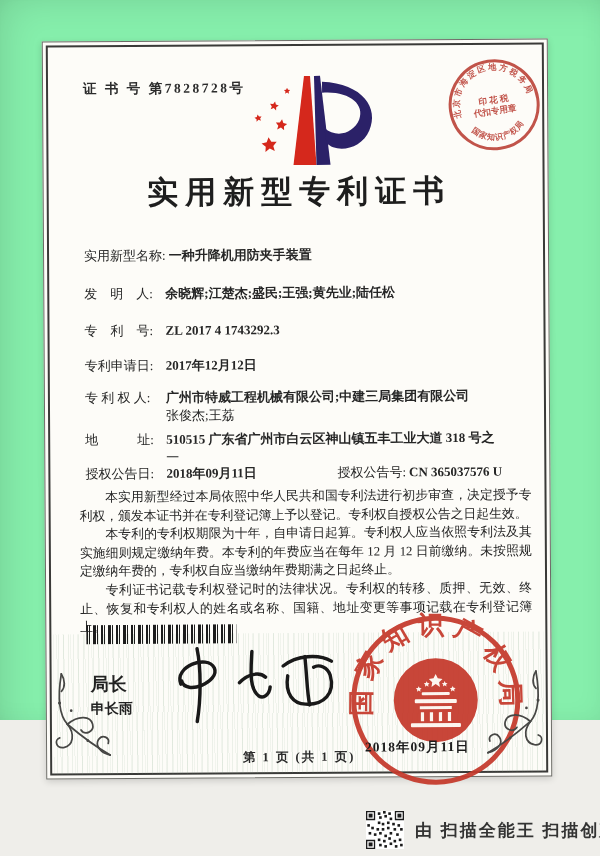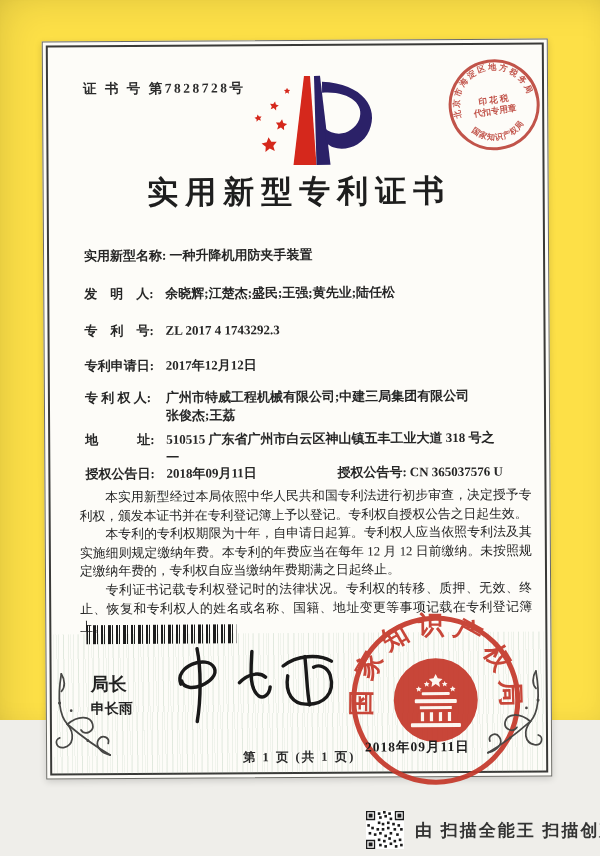--- a/index.html
+++ b/index.html
@@ -1,20 +1,20 @@
 <!DOCTYPE html>
 <html><head>
 <meta charset="utf-8">
 <style>
   * { margin:0; padding:0; box-sizing:border-box; }
   body { width:600px; height:856px; background:#efeeea; overflow:hidden; }
 
   .scan {
     position:relative; width:600px; height:720px;
-    background:#fde047;
+    background:#86efac;
     font-family:"Liberation Serif","DejaVu Serif",serif;
     box-shadow: inset 18px 14px 50px -28px rgba(0,0,0,.22),
                 inset -8px -8px 36px -24px rgba(0,0,0,.14);
   }
 
   .certificate {
     position:absolute; left:44px; top:40px; width:506px; height:738px;
     background:#fdfcf8;
     border:1px solid #6b6b66;
     transform:rotate(-0.35deg);
@@ -38,23 +38,23 @@
   .tax-stamp { position:absolute; left:402px; top:16px; width:98px; height:98px; opacity:.9; }
 
   .title {
     position:absolute; left:0; top:130px; width:100%;
     text-align:center; font-size:31px; font-weight:700;
     letter-spacing:7px; padding-left:7px; color:#1e1e1e;
   }
 
   .fields { position:absolute; left:40px; top:205px; right:20px; font-size:13px; color:#262626; }
   .f-row { position:absolute; left:0; white-space:nowrap; }
-  .f-label { display:inline-block; min-width:78px; font-weight:700; }
+  .f-label { display:inline-block; min-width:78px; font-weight:400; }
   .f-value { font-weight:600; margin-left:3px; }
-  .f-line2 { position:absolute; font-weight:700; }
+  .f-line2 { position:absolute; font-weight:400; }
 
   .paragraphs {
     position:absolute; left:34px; top:446px; width:452px;
     font-size:12.8px; line-height:18.6px; color:#242424;
     text-align:justify; font-weight:500;
   }
   .paragraphs p { text-indent:2em; }
 
   .barcode {
     position:absolute; left:40px; top:583px; width:150px; height:19px;

